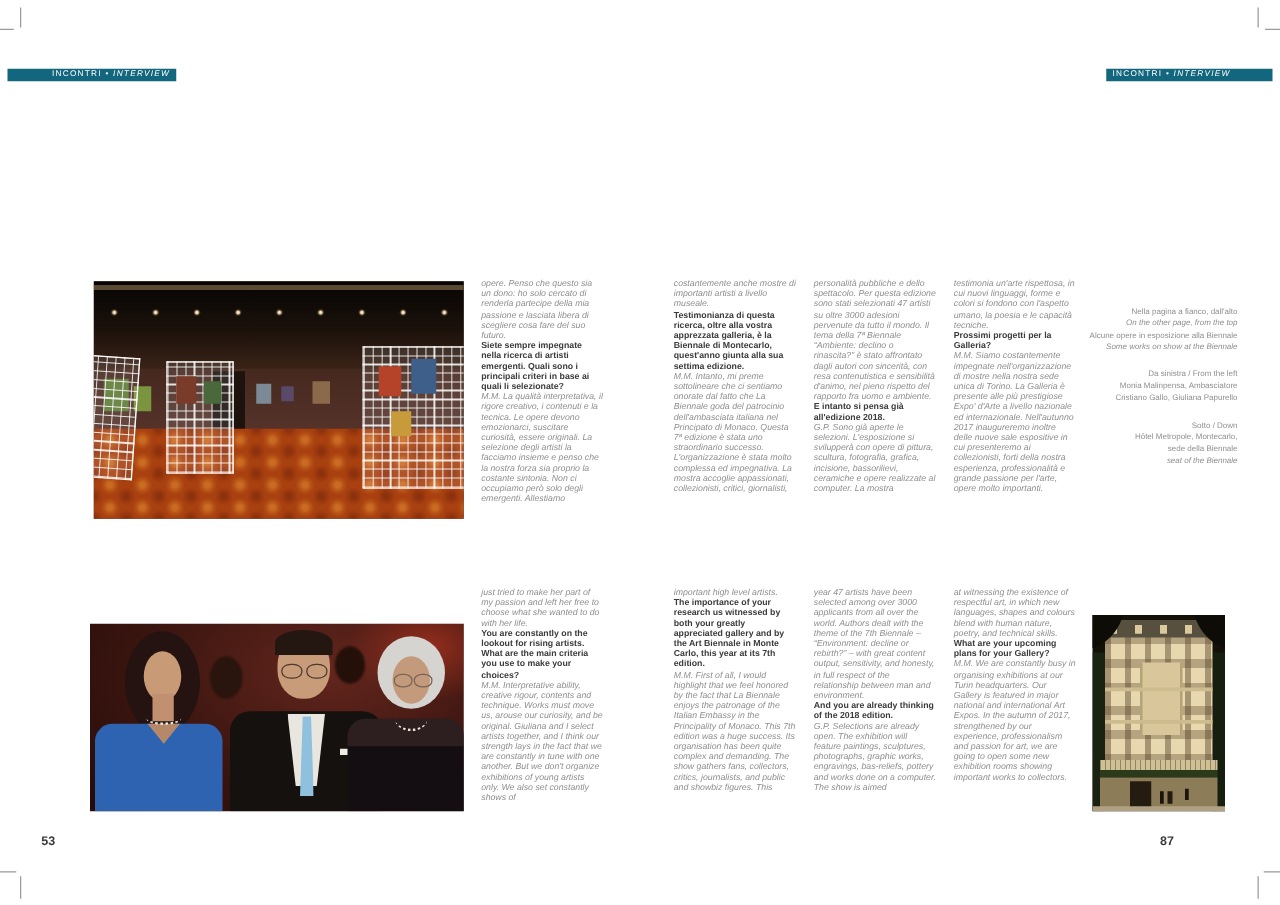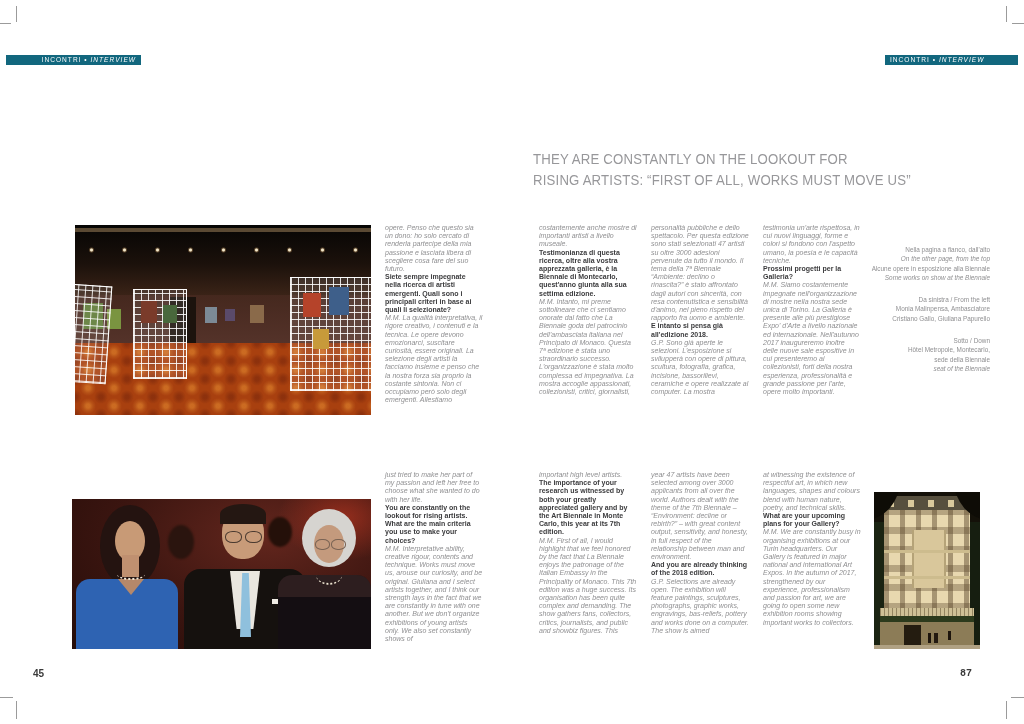--- a/index.html
+++ b/index.html
@@ -35,21 +35,21 @@
   
   .captions { position:absolute; left:840px; top:245px; width:150px; text-align:right;
               font-size:6.4px; line-height:9.3px; color:#8f8f91; }
   .captions .para { margin:0; }
   .captions .para.italic { font-style:italic; }
   .captions .gap { margin:0; height:13px; }
 
   
   .folio { position:absolute; font-size:10px; font-weight:bold; color:#3a3a3a; }
   .folio-left  { left:33px;  top:668px; }
-  .folio-right { left:960px; top:668px;font-family:Liberation Mono, monospace; }
+  .folio-right { left:928px; top:668px; }
 
   
   .photo-gallery { position:absolute; left:75px; top:225px; width:296px; height:190px;
                    overflow:hidden; background:#3a241b; }
   .pg-ceiling { position:absolute; left:0; top:0; width:100%; height:70px;
                 background:linear-gradient(#060504, #1b110b 55%, #3a2317); }
   .pg-cornice { position:absolute; left:0; top:3px; width:100%; height:4px; background:#6f5a3e; opacity:.8; }
   .pg-lights  { position:absolute; left:0; top:12px; width:100%; height:34px;
                 background-image:radial-gradient(circle, rgba(255,243,214,.95) 1px, rgba(255,197,120,.3) 2px, transparent 3px);
                 background-size:33px 26px; }
@@ -152,24 +152,20 @@
     <span>INCONTRI</span>
     <span>•</span>
     <em>INTERVIEW</em>
   </div>
   <div class="band band-right">
     <span>INCONTRI</span>
     <span>•</span>
     <em>INTERVIEW</em>
   </div>
 
-  <h1 class="headline headline-right">
-    <span>THEY ARE CONSTANTLY ON THE LOOKOUT FOR</span><br>
-    <span>RISING ARTISTS: “FIRST OF ALL, WORKS MUST MOVE US”</span>
-  </h1>
 
   <div class="photo-gallery">
     <div class="pg-ceiling"></div>
     <div class="pg-cornice"></div>
     <div class="pg-lights"></div>
     <div class="pg-wall"></div>
     <div class="pg-frame" style="left:8px;  top:78px; width:20px; height:26px; background:#5d7a35;"></div>
     <div class="pg-frame" style="left:32px; top:84px; width:14px; height:20px; background:#7a9440;"></div>
     <div class="pg-door"></div>
     <div class="pg-frame" style="left:130px; top:82px; width:12px; height:16px; background:#7c8a96;"></div>
@@ -284,16 +280,16 @@
     <div class="pb pb-entry"></div>
     <div class="pb pb-doorway"></div>
     <div class="pb pb-person1"></div>
     <div class="pb pb-person2"></div>
     <div class="pb pb-person3"></div>
     <div class="pb pb-street"></div>
     <div class="pb pb-archTL"></div>
     <div class="pb pb-archTR"></div>
   </div>
 
-  <div class="folio folio-left">45</div>
+  <div class="folio folio-left">53</div>
   <div class="folio folio-right">87</div>
 
 </div>
 
 </body></html>

